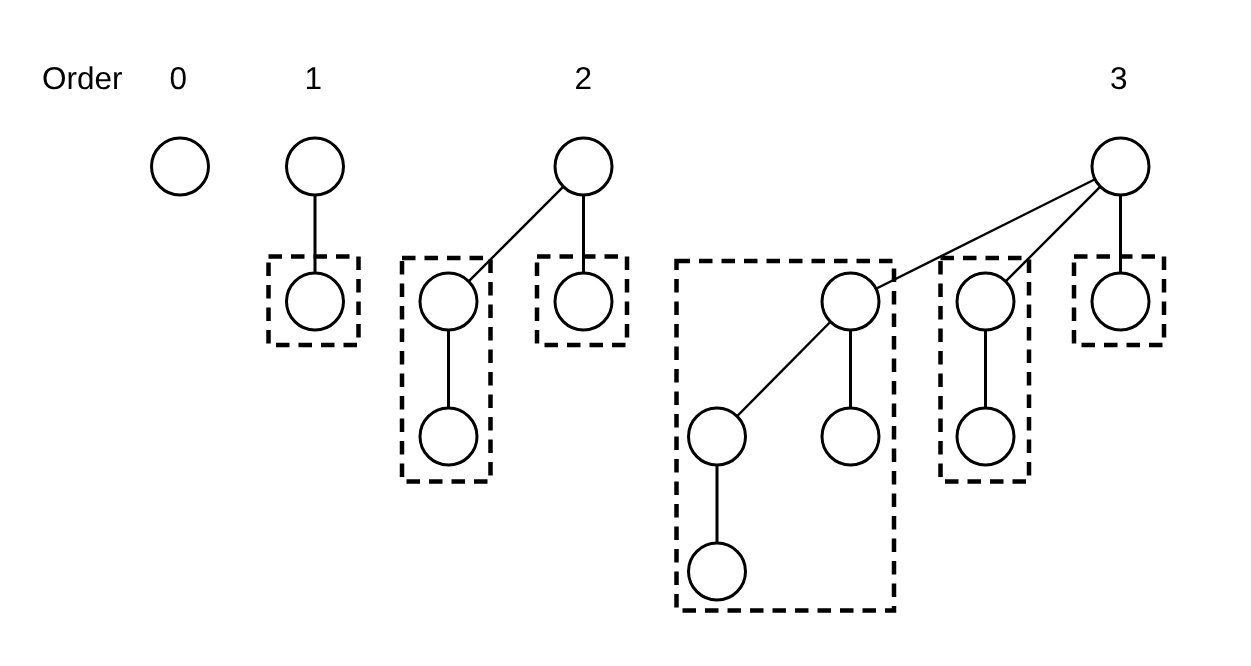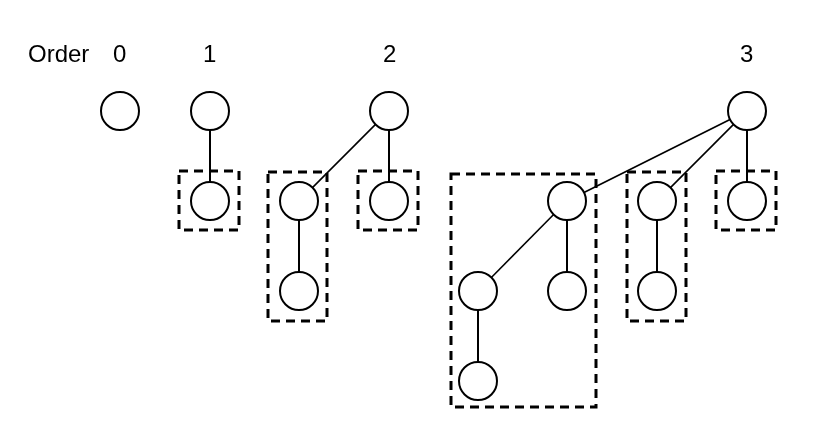--- a/index.html
+++ b/index.html
@@ -1,18 +1,18 @@
 <!DOCTYPE html>
 <html><head>
   <meta charset="utf-8">
   <style>
     html, body { margin: 0; padding: 0; background: #ffffff; }
     body { width: 834px; height: 444px; overflow: hidden; font-family: "Liberation Sans", sans-serif; }
     #stage { position: absolute; left: 0; top: 0; width: 834px; height: 444px; }
-    .lbl { position: absolute; font-size: 24px; color: #000; line-height: 1; font-family: "Liberation Sans", sans-serif; }
+    .lbl { position: absolute; font-size: 21px; color: #000; line-height: 1; font-family: "Liberation Sans", sans-serif; }
     svg { position: absolute; left: 0; top: 0; }
   </style>
 </head>
 <body>
 
 <div id="stage">
   <span class="lbl" style="left:28px; top:42px;">Order</span>
   <span class="lbl order-label" style="left: 113px; top: 42px;">0</span>
   <span class="lbl order-label" style="left: 203px; top: 42px;">1</span>
   <span class="lbl order-label" style="left: 383px; top: 42px;">2</span>

